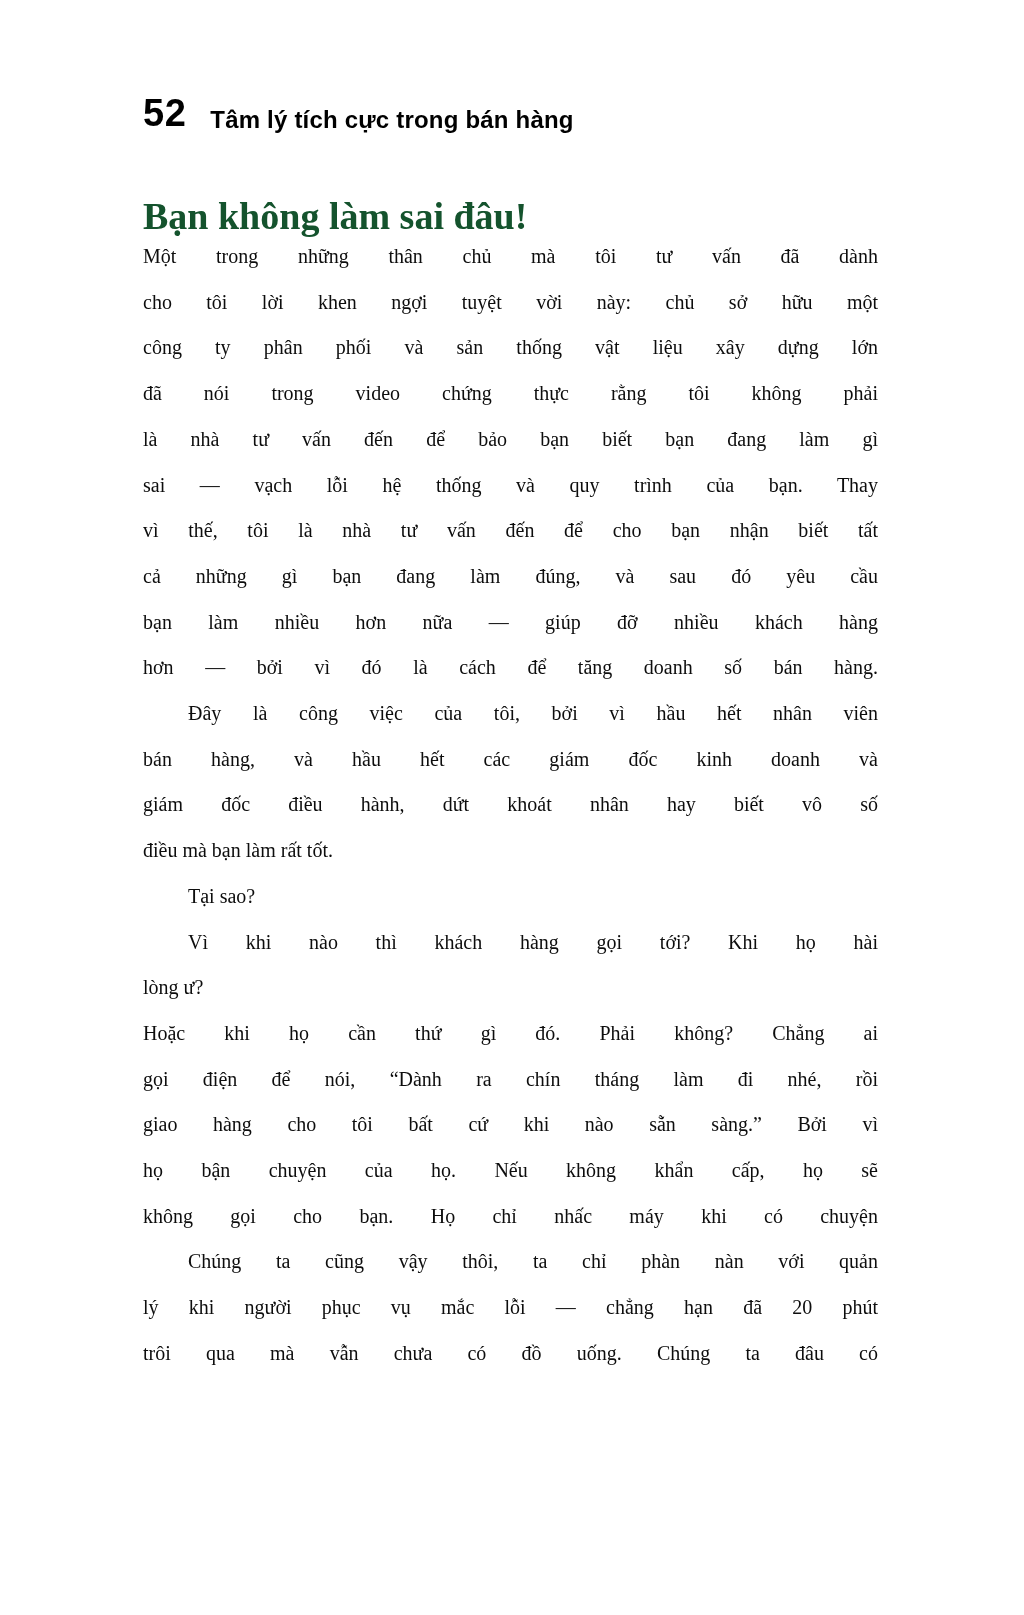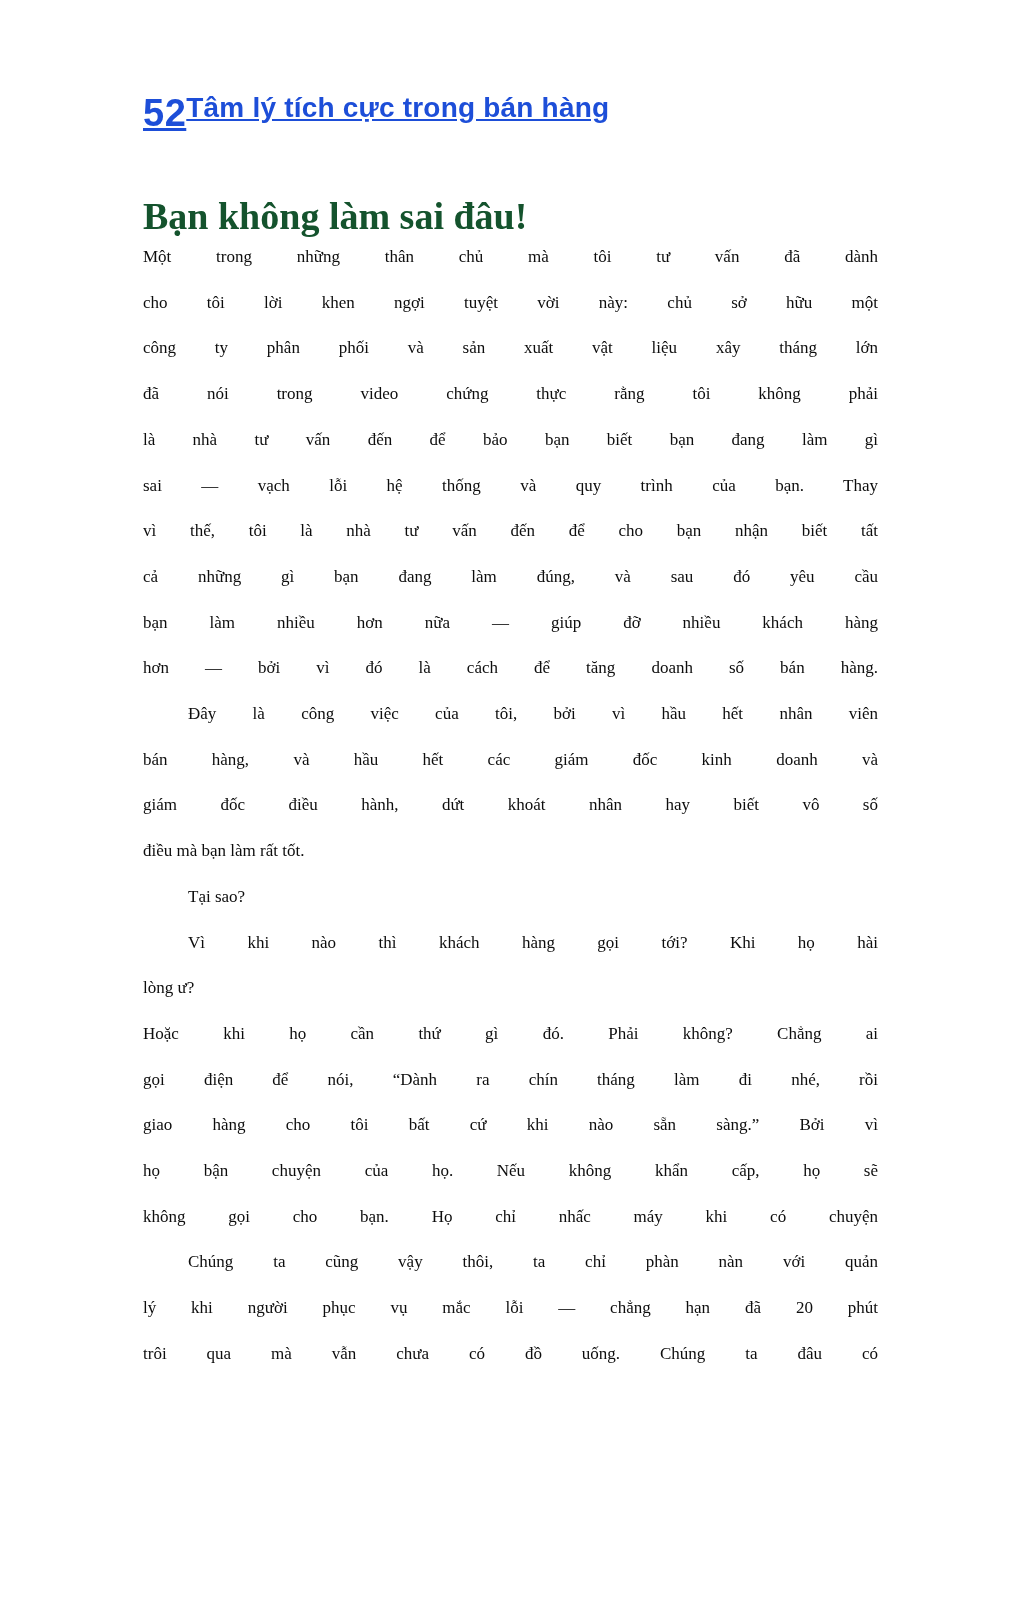--- a/index.html
+++ b/index.html
@@ -9,55 +9,55 @@
     height: 1615px;
     background: #ffffff;
     color: #0d0d0d;
     overflow: hidden;
   }
   .running-header {
     position: absolute;
     left: 143px;
     top: 94px;
     display: flex;
-    align-items: flex-start;
+    align-items: flex-end;
     font-family: "Liberation Sans", sans-serif;
-    color: #1d4ed8;
+    color: #000000;
     white-space: nowrap;
-    text-decoration: underline;
   }
   .page-number {
     font-size: 38px;
     font-weight: 700;
     line-height: 1;
     letter-spacing: 0.5px;
   }
   .running-title {
-    font-size: 28px;
+    font-size: 24px;
     font-weight: 700;
     line-height: 1;
+    margin-left: 24px;
     letter-spacing: 0.2px;
   }
   .section-heading {
     position: absolute;
     left: 143px;
     top: 170px;
     font-family: "Liberation Serif", serif;
     font-weight: 700;
     font-size: 38px;
     line-height: 1.15;
     color: #14532d;
   }
   .body-text {
     position: absolute;
     left: 143px;
     top: 234px;
     width: 735px;
     font-family: "Liberation Serif", serif;
-    font-size: 17px;
+    font-size: 20px;
     line-height: 45.7px;
     color: #0d0d0d;
   }
   .paragraph { margin: 0; }
   .line {
     text-align: justify;
     text-align-last: left;
     white-space: normal;
   }
   .line.stretch { text-align-last: justify; }
@@ -72,21 +72,21 @@
     <span class="page-number">52</span>
     <span class="running-title">Tâm lý tích cực trong bán hàng</span>
   </div>
 
   <h1 class="section-heading">Bạn không làm sai đâu!</h1>
 
   <div class="body-text">
       <div class="paragraph">
         <div class="line stretch">Một trong những thân chủ mà tôi tư vấn đã dành</div>
         <div class="line stretch">cho tôi lời khen ngợi tuyệt vời này: chủ sở hữu một</div>
-        <div class="line stretch">công ty phân phối và sản xuất vật liệu xây tháng lớn</div>
+        <div class="line stretch">công ty phân phối và sản thống vật liệu xây dựng lớn</div>
         <div class="line stretch">đã nói trong video chứng thực rằng tôi không phải</div>
         <div class="line stretch">là nhà tư vấn đến để bảo bạn biết bạn đang làm gì</div>
         <div class="line stretch">sai — vạch lỗi hệ thống và quy trình của bạn. Thay</div>
         <div class="line stretch">vì thế, tôi là nhà tư vấn đến để cho bạn nhận biết tất</div>
         <div class="line stretch">cả những gì bạn đang làm đúng, và sau đó yêu cầu</div>
         <div class="line stretch">bạn làm nhiều hơn nữa — giúp đỡ nhiều khách hàng</div>
         <div class="line stretch">hơn — bởi vì đó là cách để tăng doanh số bán hàng.</div>
       </div>
       <div class="paragraph">
         <div class="line stretch first-indent">Đây là công việc của tôi, bởi vì hầu hết nhân viên</div>

